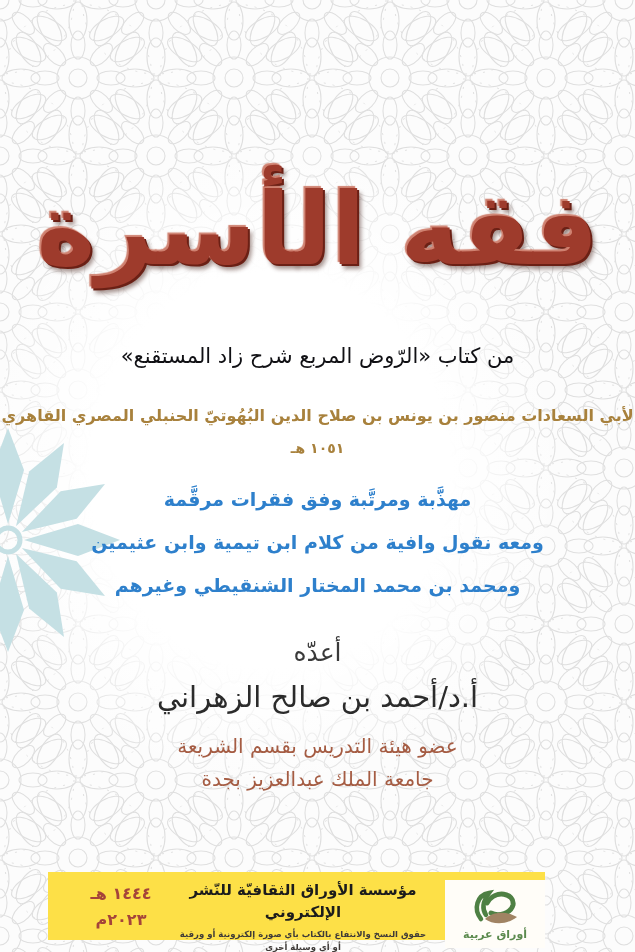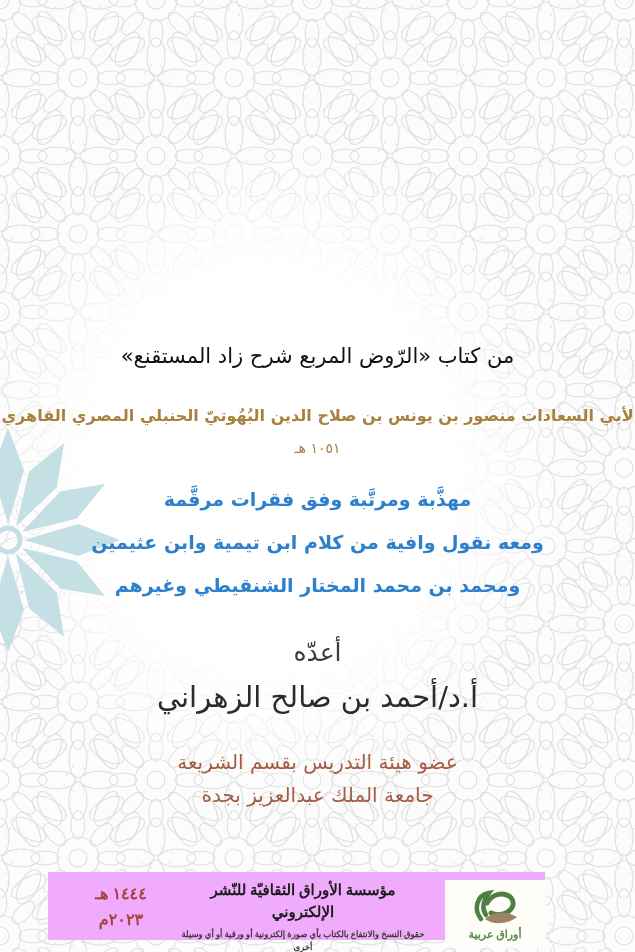--- a/index.html
+++ b/index.html
@@ -16,28 +16,28 @@
   }
   .teal-star{position:absolute;left:-117px;top:415px;}
   .txt{position:absolute;left:0;width:100%;text-align:center;direction:rtl;}
   .title{
     top:150px;margin:0;font-size:100px;line-height:160px;font-weight:bold;
     color:#9e3b2c;letter-spacing:-2px;
     text-shadow:-2px -2px 1px #cf8170, 2px 2px 0 #6b2015, 4px 5px 4px rgba(60,20,10,.45);
   }
   .subtitle{top:344px;font-size:21px;font-weight:normal;color:#101014;}
   .orig-author{top:406px;font-size:16px;font-weight:bold;color:#a8813c;}
-  .death-date{top:440px;font-size:14px;font-weight:normal;color:#a8813c;}
+  .death-date{top:440px;font-size:14px;font-weight:bold;color:#a8813c;}
   .features{top:478px;font-size:19px;font-weight:bold;color:#2e80cc;line-height:43px;}
   .prepared-label{top:638px;font-size:25px;color:#3a3a3a;}
   .preparer{top:680px;font-size:29px;color:#2b2b2b;}
-  .prep-titles{top:746px;font-size:20px;font-weight:500;color:#a55c43;line-height:33px;}
+  .prep-titles{top:730px;font-size:20px;font-weight:500;color:#a55c43;line-height:33px;}
   .footer-band{
     position:absolute;left:48px;top:872px;width:497px;height:68px;
-    background:#f0abfc;direction:rtl;font-family:Liberation Serif, serif;
+    background:#fde047;direction:rtl;
   }
   .years{
     position:absolute;left:18px;top:9px;width:110px;text-align:center;
     color:#a5443a;font-weight:bold;font-size:16px;line-height:26px;direction:rtl;
   }
   .pub-block{position:absolute;left:130px;top:7px;width:250px;text-align:center;direction:rtl;}
   .pub-name{font-size:15px;font-weight:bold;color:#1c1c1c;line-height:22px;}
   .copyright{font-size:8.5px;font-weight:bold;color:#3f3b38;line-height:12.5px;margin-top:5px;}
   .logo-box{
     position:absolute;right:0;top:8px;width:100px;height:68px;background:#fffdf8;
@@ -101,20 +101,21 @@
       <path d="M0 -16 L16 -70 L0 -112 L-16 -70 Z" transform="rotate(180)"></path>
       <path d="M0 -16 L16 -70 L0 -112 L-16 -70 Z" transform="rotate(210)"></path>
       <path d="M0 -16 L16 -70 L0 -112 L-16 -70 Z" transform="rotate(240)"></path>
       <path d="M0 -16 L16 -70 L0 -112 L-16 -70 Z" transform="rotate(270)"></path>
       <path d="M0 -16 L16 -70 L0 -112 L-16 -70 Z" transform="rotate(300)"></path>
       <path d="M0 -16 L16 -70 L0 -112 L-16 -70 Z" transform="rotate(330)"></path>
       <circle r="12" fill="none" stroke="#c5e0e4" stroke-width="5"></circle>
     </g>
   </svg>
 
+  <h1 class="txt title">فقه الأسرة</h1>
 
   <div class="txt subtitle">من كتاب «الرّوض المربع شرح زاد المستقنع»</div>
 
   <div class="txt orig-author">لأبي السعادات منصور بن يونس بن صلاح الدين البُهُوتيّ الحنبلي المصري القاهري</div>
 
   <div class="txt death-date">١٠٥١ هـ</div>
 
   <div class="txt features">
     <div>مهذَّبة ومرتَّبة وفق فقرات مرقَّمة</div>
     <div>ومعه نقول وافية من كلام ابن تيمية وابن عثيمين</div>

